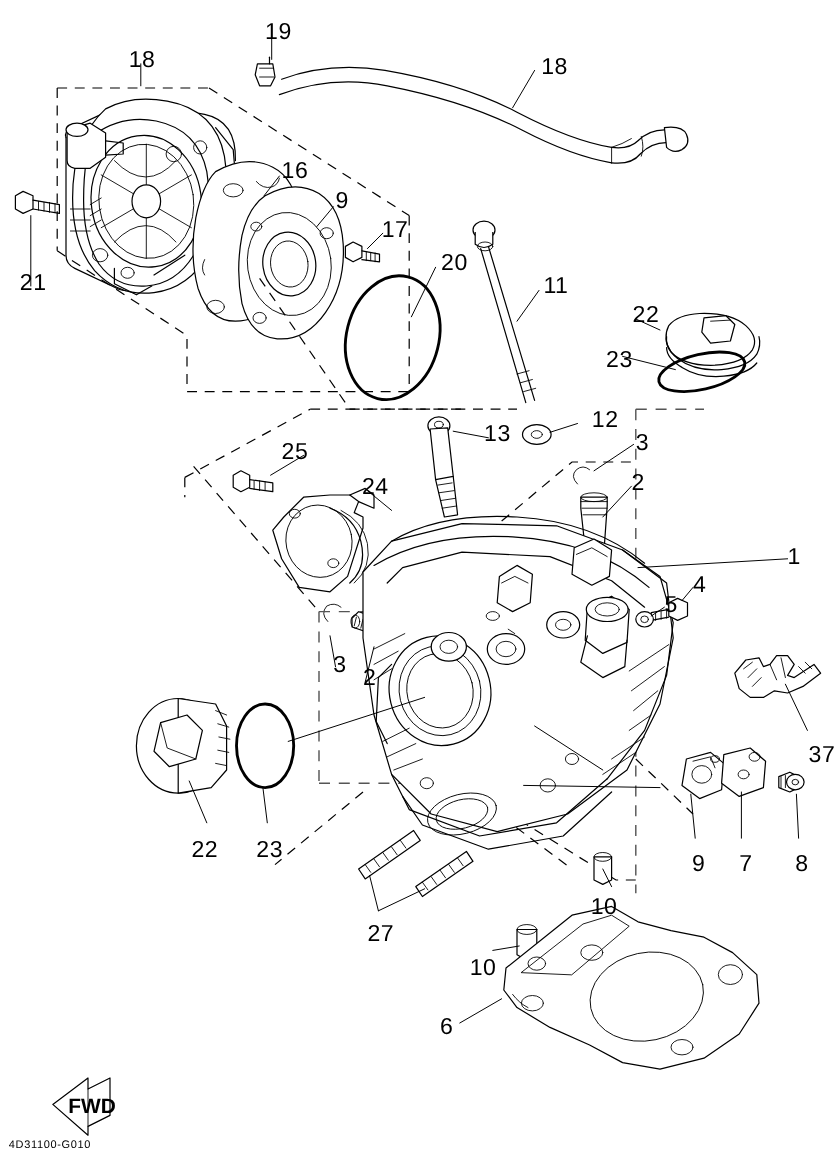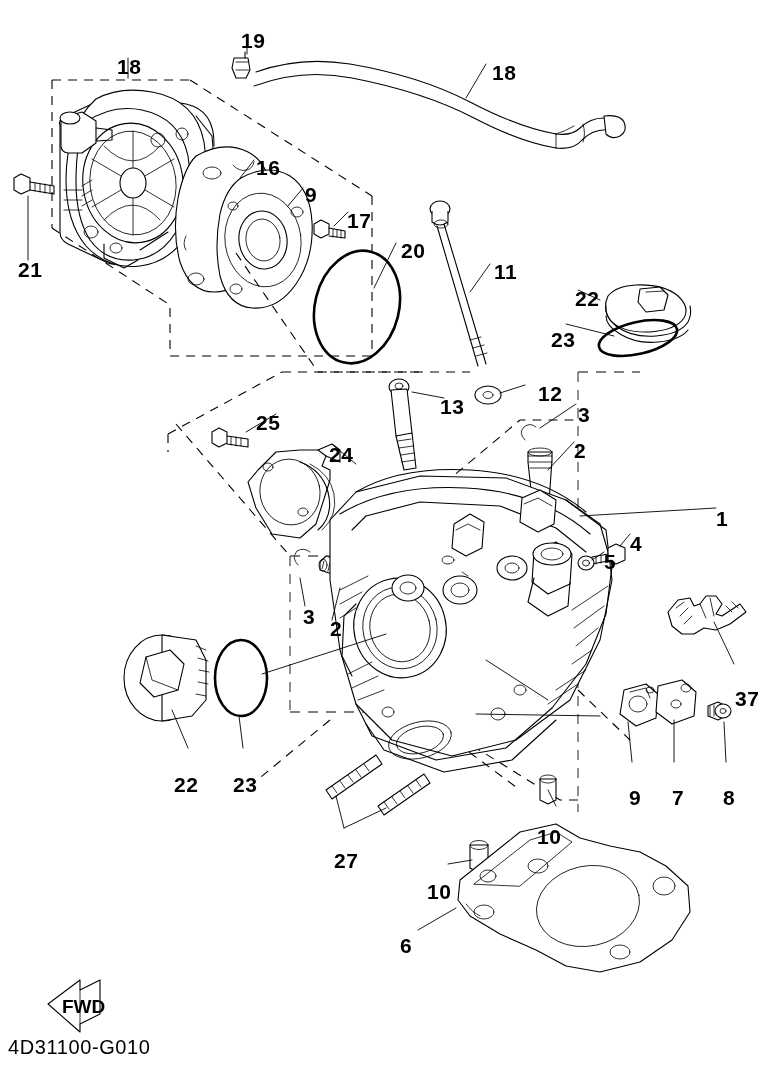--- a/index.html
+++ b/index.html
@@ -1,22 +1,22 @@
 <!DOCTYPE html>
 <html><head>
 <meta charset="utf-8">
 <style>
   html,body{margin:0;padding:0;background:#ffffff;}
   body{width:760px;height:1067px;position:relative;overflow:hidden;
        font-family:"Liberation Sans","DejaVu Sans",sans-serif;color:#000;}
   #stage{position:absolute;left:0;top:0;width:760px;height:1067px;}
   svg#art{position:absolute;left:0;top:0;width:760px;height:1067px;}
-  .lbl{position:absolute;font-size:21px;font-weight:700;line-height:1;
-       color:#000;white-space:nowrap;letter-spacing:0.5px;margin-top:12px;}
-  .partno{position:absolute;left:8px;top:1036px;font-size:20px;letter-spacing:0.6px;}
+  .lbl{position:absolute;font-size:21px;font-weight:400;line-height:1;
+       color:#000;white-space:nowrap;letter-spacing:0.5px;}
+  .partno{position:absolute;left:8px;top:1036px;font-size:10px;letter-spacing:0.6px;}
   .fwdtxt{position:absolute;font-size:19px;font-weight:700;}
 </style>
 </head>
 <body>
 
 <div id="stage">
 
 <svg id="art" viewBox="0 0 760 1067">
   <defs>
     <style>

